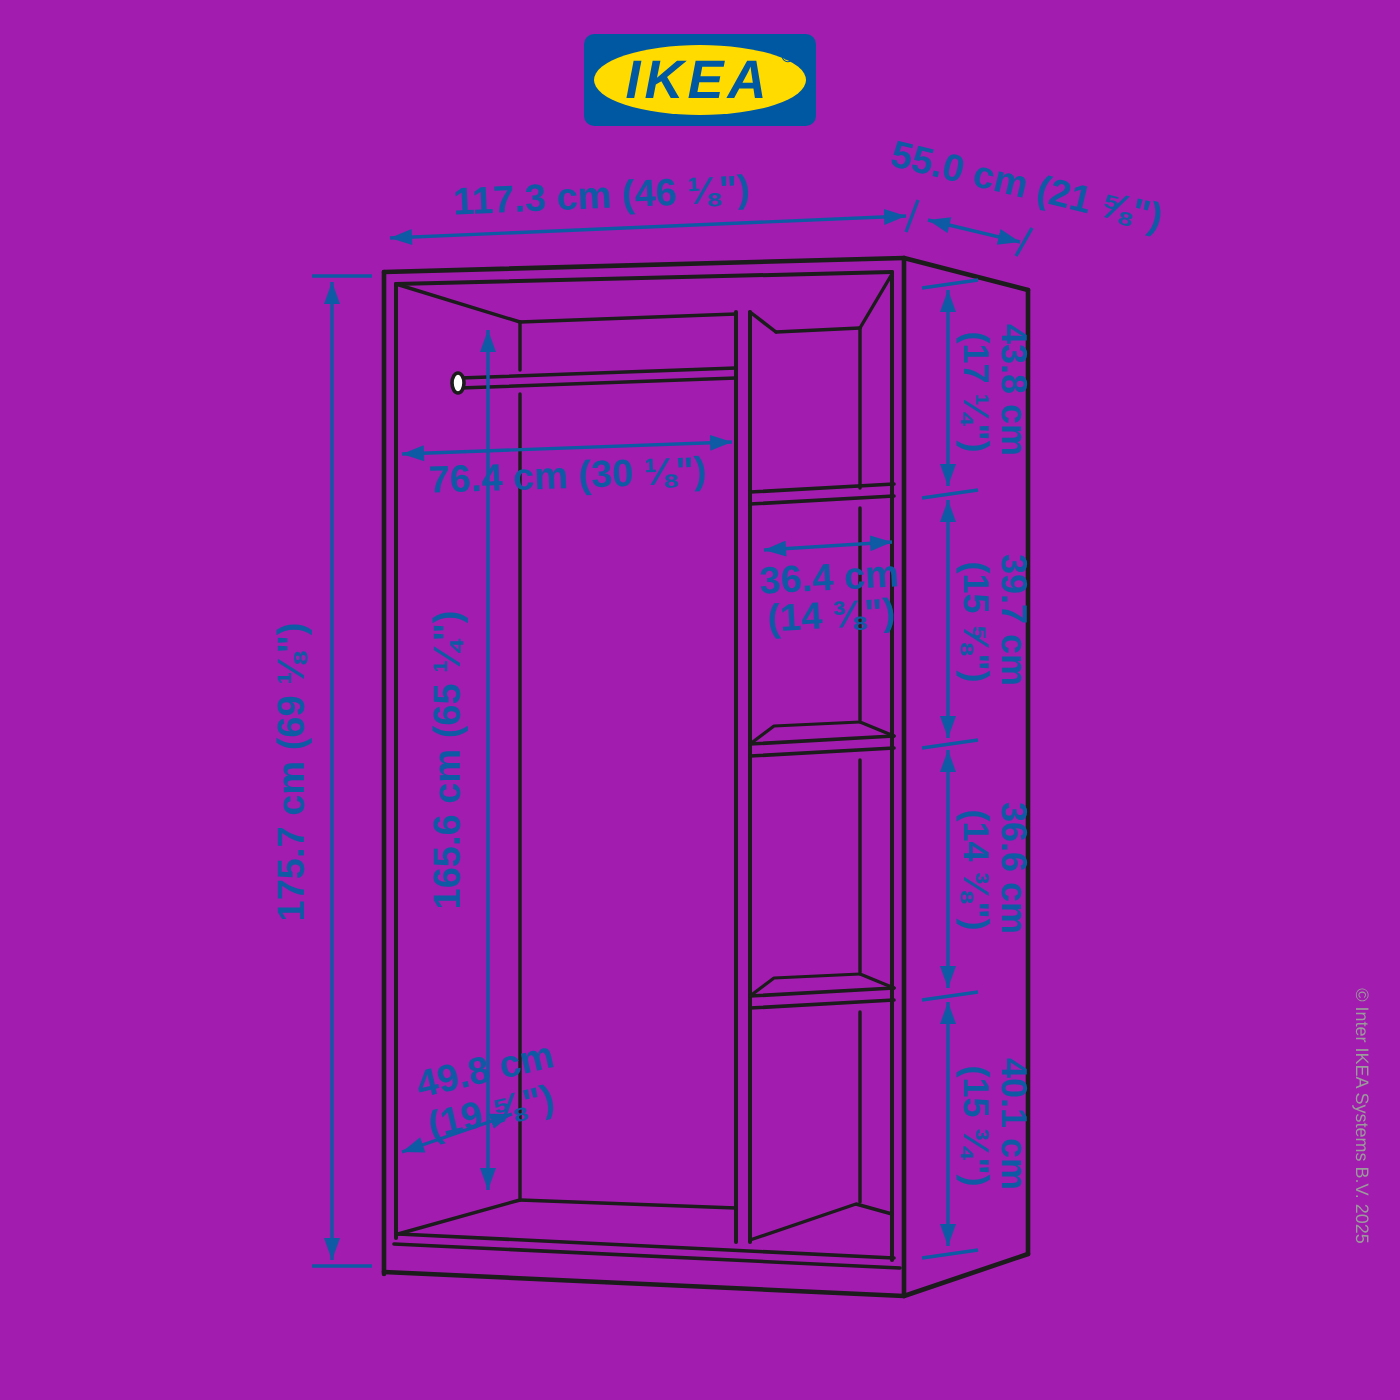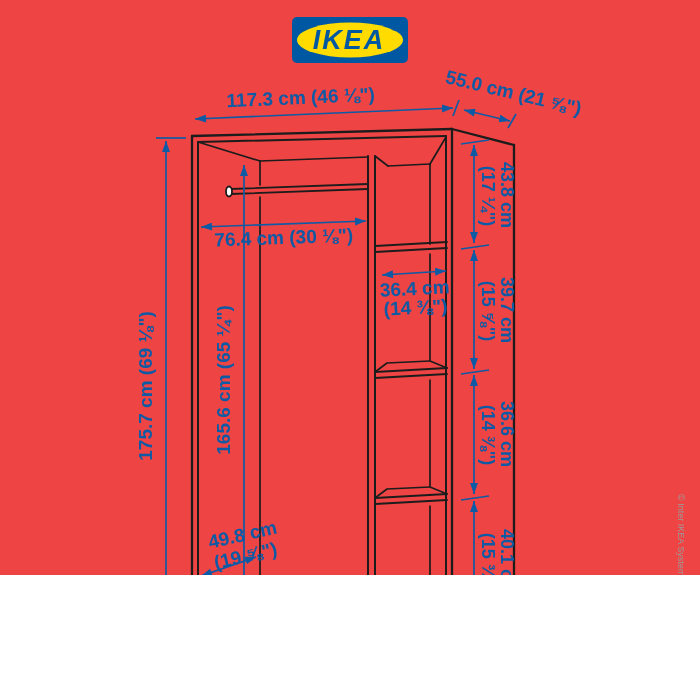--- a/index.html
+++ b/index.html
@@ -1,16 +1,16 @@
 <!DOCTYPE html>
 <html><head>
 <meta charset="utf-8">
 <style>
   html,body{margin:0;padding:0;background:#ffffff;}
-  .stage{position:relative;width:700px;height:575px;background:#ef4444;overflow:hidden;
+  .stage{position:relative;width:700px;height:700px;background:#a21caf;overflow:hidden;
          font-family:"Liberation Sans","DejaVu Sans",sans-serif;}
   svg text{font-family:"Liberation Sans","DejaVu Sans",sans-serif;}
   .dim-text{font-weight:bold;font-size:19px;}
   .dim-text-sm{font-weight:bold;font-size:18px;}
   .copyright-text{font-size:9px;font-weight:normal;}
   .logo-word{font-weight:bold;font-style:italic;font-size:27px;letter-spacing:2px;}
   .logo-reg{font-weight:bold;font-size:9px;}
 </style>
 </head>
 <body>

